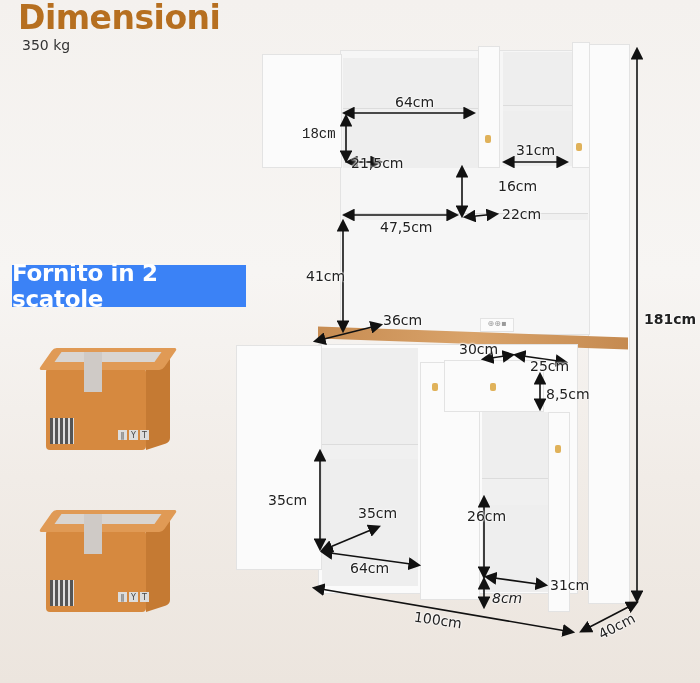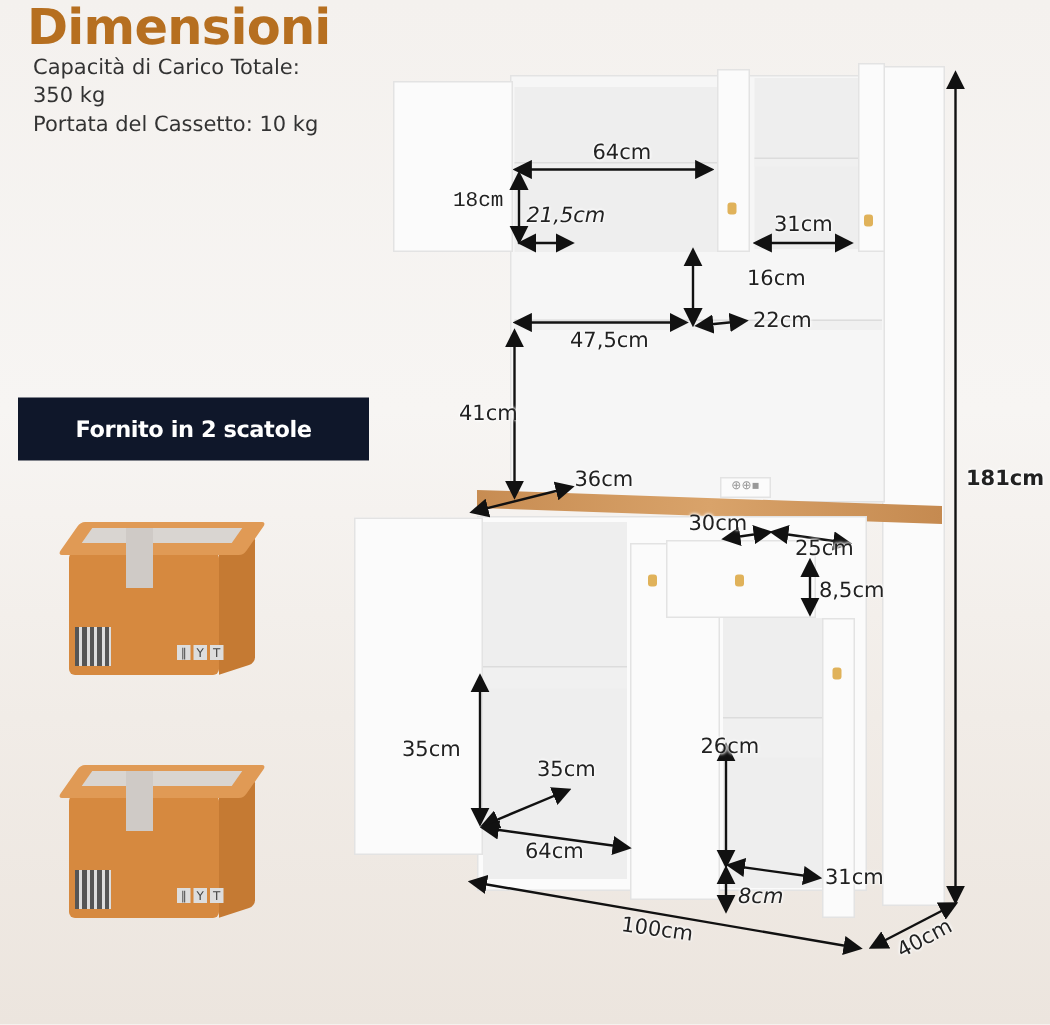--- a/index.html
+++ b/index.html
@@ -9,22 +9,22 @@
     font-family: "DejaVu Sans", sans-serif;
   }
   .abs { position:absolute; }
   .title {
     left:18px; top:-2px; font-size:33px; font-weight:bold; color:#b66f20;
     font-family: "DejaVu Sans", sans-serif; letter-spacing:-0.5px;
   }
   .specs { left:22px; top:36px; font-size:14px; line-height:19px; color:#333; }
   .specs div { white-space:nowrap; }
   .badge {
-    left:12px; top:265px; width:234px; height:42px; background:#0f172a;
-    color:#fff; font-weight:bold; font-size:15px; display:flex; align-items:center; justify-content:center;
+    left:12px; top:265px; width:234px; height:42px; background:#3b82f6;
+    color:#fff; font-weight:bold; font-size:23px; display:flex; align-items:center; justify-content:center;
     letter-spacing:-0.3px;
   }
   
   .box { width:150px; height:120px; }
   .box .front { position:absolute; left:18px; top:30px; width:100px; height:82px; background:#d6893f; border-radius:4px; }
   .box .side { position:absolute; left:118px; top:22px; width:24px; height:86px; background:#c57a33; border-radius:0 4px 4px 0; transform:skewY(-18deg); }
   .box .top { position:absolute; left:18px; top:10px; width:124px; height:22px; background:#e09a55; transform:skewX(-35deg); border-radius:3px; }
   .box .tape-v { position:absolute; left:56px; top:14px; width:18px; height:40px; background:#cfcac6; }
   .box .tape-h { position:absolute; left:30px; top:14px; width:100px; height:10px; background:#d9d5d1; transform:skewX(-35deg); }
   .box .barcode { position:absolute; left:22px; top:80px; width:24px; height:26px;
@@ -38,23 +38,21 @@
   .wood { background: linear-gradient(90deg,#c78c52,#d9a36a,#c58a50); }
   .knob { width:6px; height:8px; background:#e0b25a; border-radius:2px; }
   .label { font-size:14px; color:#222; white-space:nowrap; text-shadow:0 0 2px #fff,0 0 2px #fff,0 0 3px #fff; }
   svg.dims { position:absolute; left:0; top:0; }
 </style>
 </head>
 <body>
 
 <div class="abs title">Dimensioni</div>
 <div class="abs specs">
-  <div>Capacità di Carico Totale:</div>
   <div>350 kg</div>
-  <div>Portata del Cassetto: 10 kg</div>
 </div>
 
 <div class="abs badge">Fornito in 2 scatole</div>
 
 <div class="abs box" style="left:28px; top:338px;">
   <div class="side"></div>
     <div class="front"></div>
     <div class="top"></div>
   <div class="tape-h"></div>
     <div class="tape-v"></div>
@@ -147,31 +145,31 @@
     <line x1="484" y1="498" x2="484" y2="576"></line>
     <line x1="487" y1="577" x2="545" y2="585"></line>
     <line x1="484" y1="580" x2="484" y2="606"></line>
     <line x1="315" y1="588" x2="572" y2="632"></line>
     <line x1="582" y1="631" x2="636" y2="603"></line>
   </g>
 </svg>
 
 <div class="abs label" style="left:395px; top:94px;">64cm</div>
 <div class="abs label" style="left:302px; top:126px;font-family:Liberation Mono, monospace;">18cm</div>
-<div class="abs label" style="left:351px; top:136px;font-style:italic;">21,5cm</div>
+<div class="abs label" style="left:351px; top:155px;">21,5cm</div>
 <div class="abs label" style="left:516px; top:142px;">31cm</div>
 <div class="abs label" style="left:498px; top:178px;">16cm</div>
 <div class="abs label" style="left:502px; top:206px;">22cm</div>
 <div class="abs label" style="left:380px; top:219px;">47,5cm</div>
 <div class="abs label" style="left:306px; top:268px;">41cm</div>
 <div class="abs label" style="left:383px; top:312px;">36cm</div>
 <div class="abs label" style="left:644px; top:311px;font-weight:bold;">181cm</div>
 <div class="abs label" style="left:459px; top:341px;">30cm</div>
 <div class="abs label" style="left:530px; top:358px;">25cm</div>
 <div class="abs label" style="left:546px; top:386px;">8,5cm</div>
 <div class="abs label" style="left:268px; top:492px;">35cm</div>
 <div class="abs label" style="left:358px; top:505px;">35cm</div>
 <div class="abs label" style="left:350px; top:560px;">64cm</div>
-<div class="abs label" style="left:467px; top:490px;">26cm</div>
+<div class="abs label" style="left:467px; top:508px;">26cm</div>
 <div class="abs label" style="left:550px; top:577px;">31cm</div>
 <div class="abs label" style="left:492px; top:590px;font-style:italic;">8cm</div>
 <div class="abs label" style="left:414px; top:612px; transform:rotate(8deg);">100cm</div>
 <div class="abs label" style="left:597px; top:618px; transform:rotate(-28deg);">40cm</div>
 
 </body></html>

